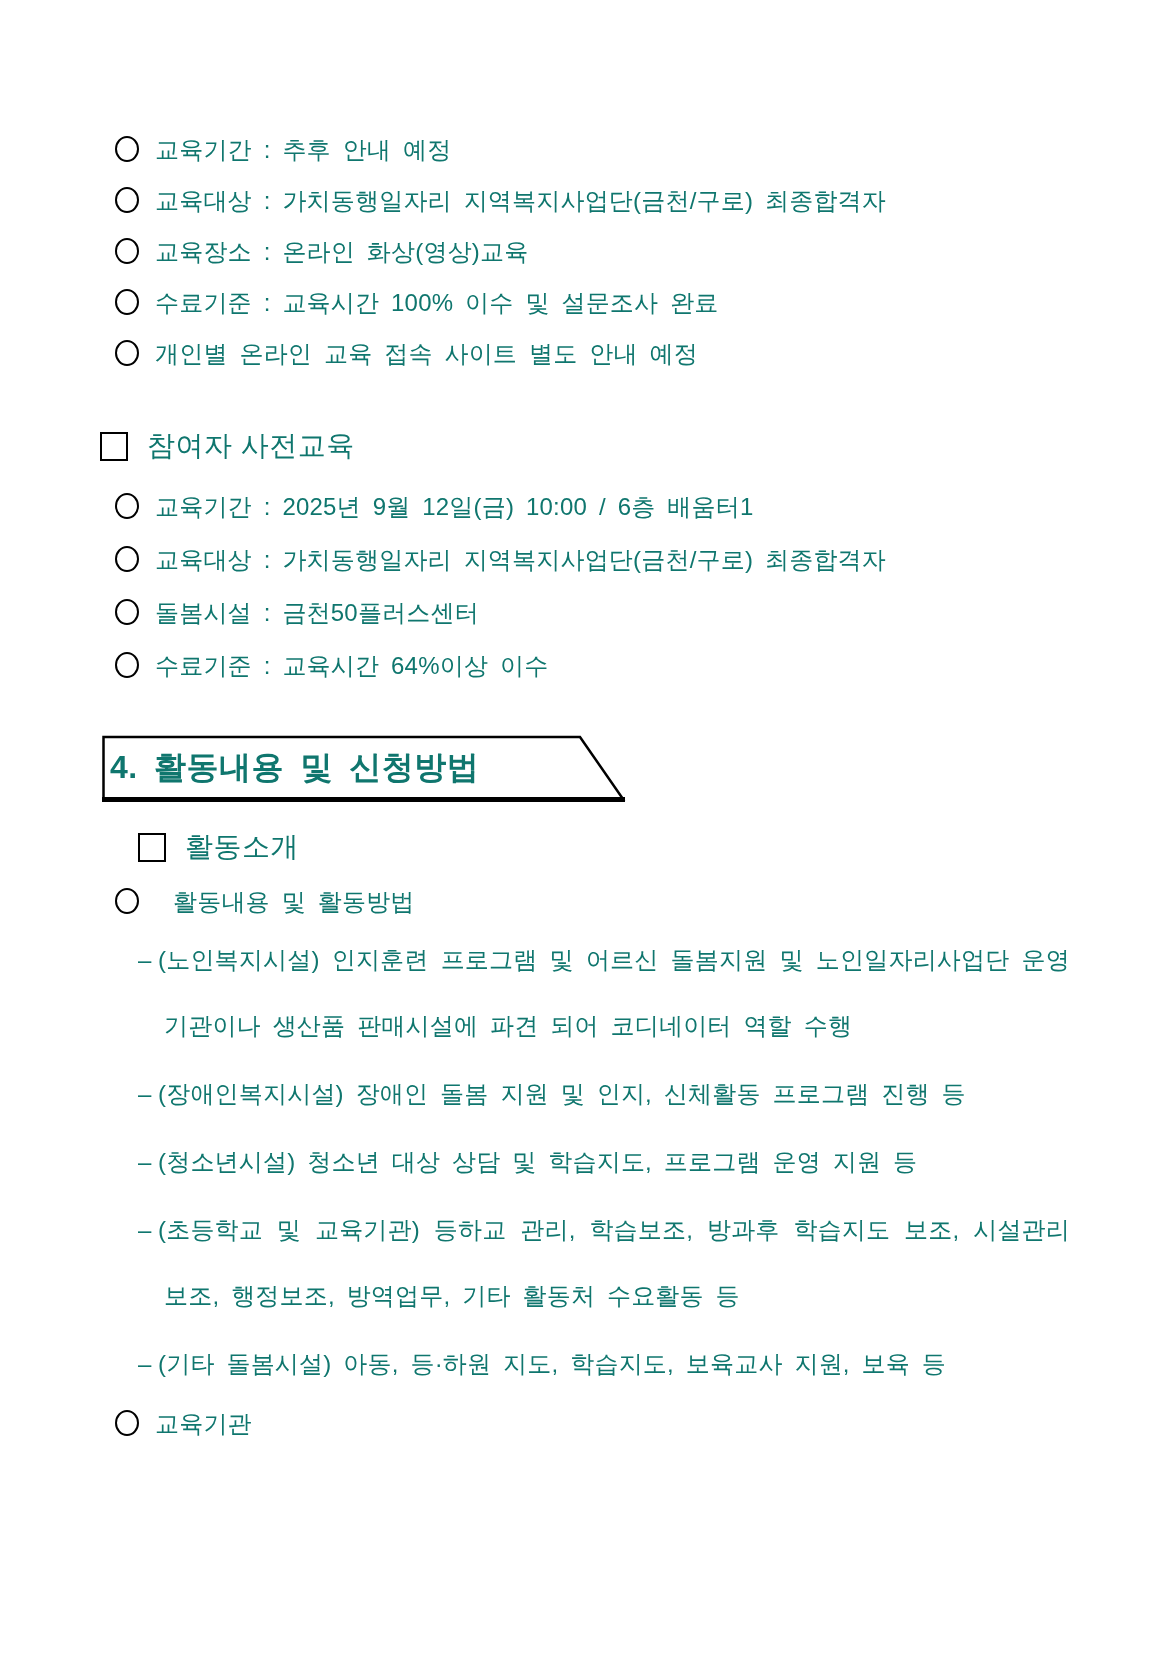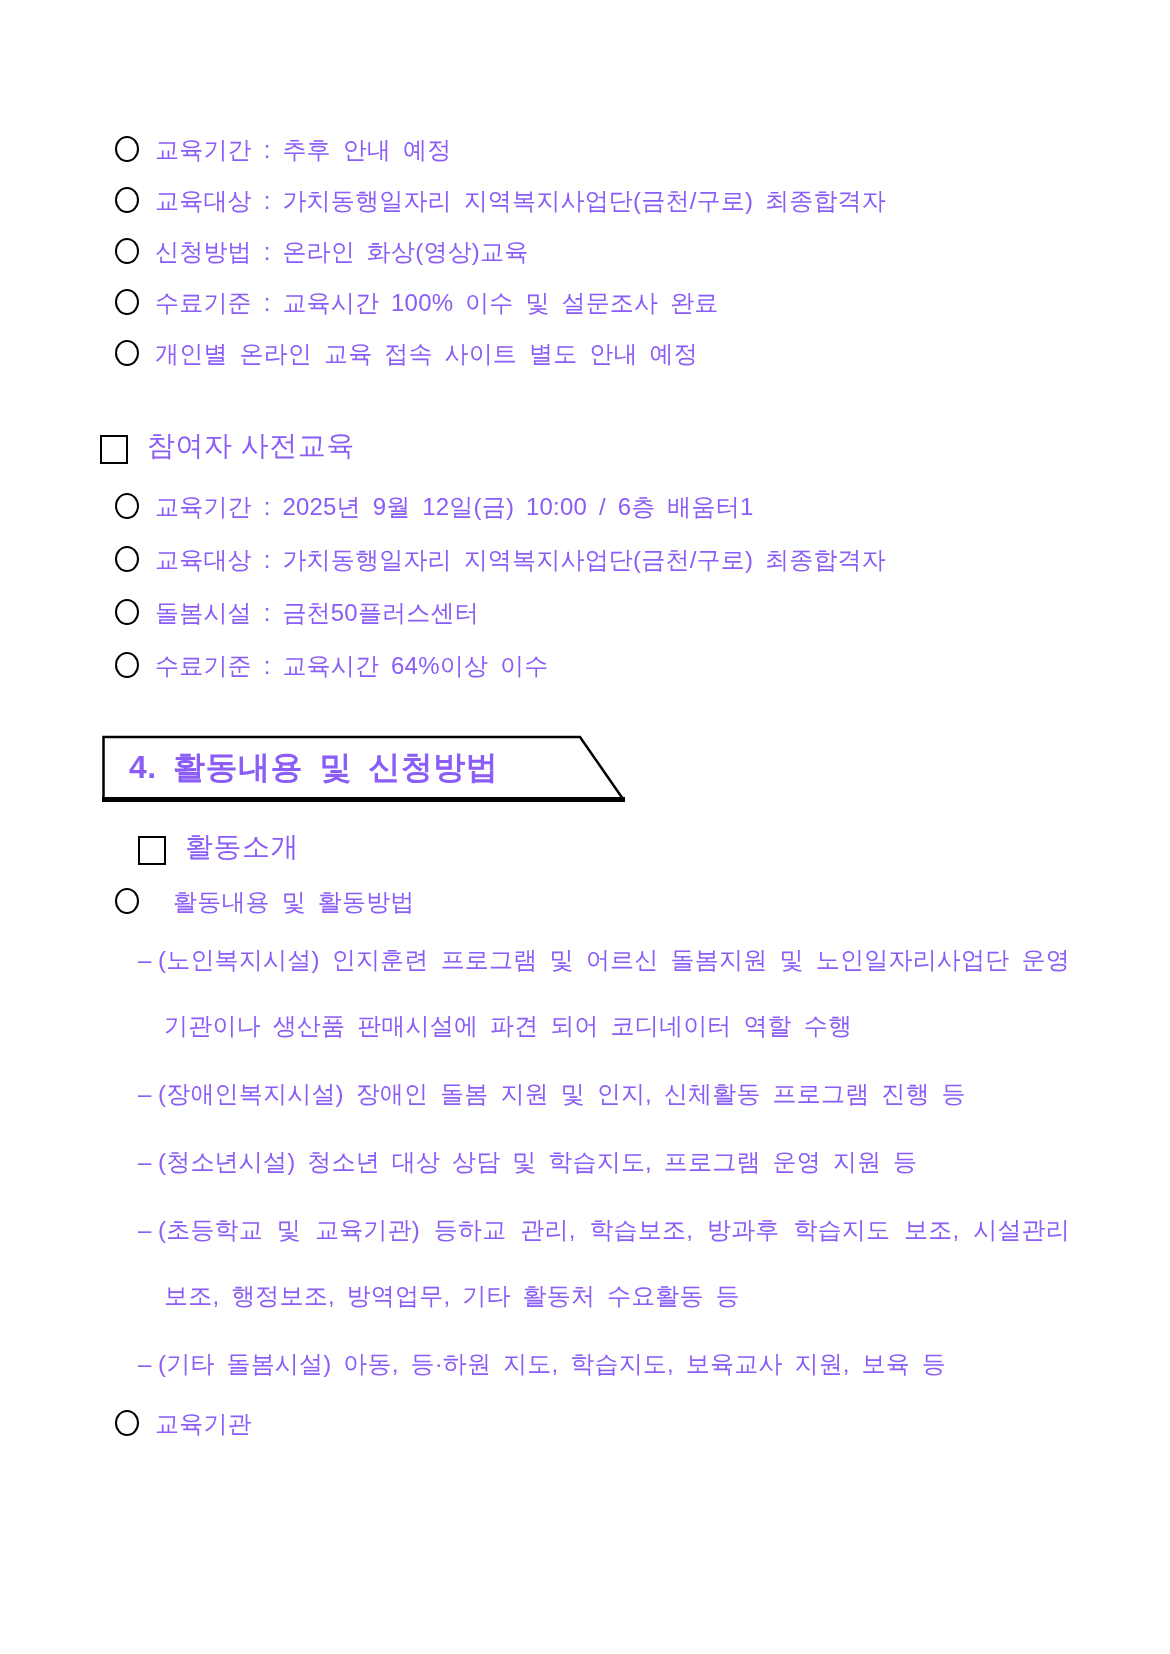--- a/index.html
+++ b/index.html
@@ -2,21 +2,21 @@
 <html><head>
 <meta charset="utf-8">
 <style>
   html, body { margin: 0; padding: 0; background: #e8e8e8; }
   .page {
     position: relative;
     width: 1170px;
     height: 1654px;
     margin: 0 auto;
     background: #ffffff;
-    color: #8b5cf6;
+    color: #0f766e;
     font-family: "Liberation Sans", "DejaVu Sans", sans-serif;
     overflow: hidden;
   }
   .content {
     box-sizing: border-box;
     padding: 135px 100px 0 100px;
   }
   
   .o-item {
     display: flex;
@@ -34,21 +34,21 @@
     width: 24px;
     height: 26px;
     border: 2px solid #000;
     border-radius: 50%;
     margin-top: 1px;
   }
   .s2 { margin-bottom: 23px; }
   
   .h-item {
     display: flex;
-    align-items: flex-end;
+    align-items: flex-start;
     column-gap: 19px;
     font-size: 28px;
     line-height: 36px;
     margin: 0;
     letter-spacing: 0.5px;
   }
   .h-square {
     box-sizing: border-box;
     flex: 0 0 auto;
     width: 28px;
@@ -73,21 +73,21 @@
   
   .banner {
     position: relative;
     width: 525px;
     height: 68px;
     margin: 54px 0 26px 2px;
   }
   .banner svg { position: absolute; left: 0; top: 0; }
   .banner-text {
     position: absolute;
-    left: 27px;
+    left: 8px;
     top: 50%;
     transform: translateY(-52%);
     font-size: 32px;
     font-weight: 800;
     word-spacing: 7px;
     letter-spacing: 0.5px;
     white-space: nowrap;
   }
   .sub-first { margin-bottom: 10px; gap: 34px; }
   .sub-last  { margin-top: 12px; }
@@ -101,21 +101,21 @@
     <div class="o-item">
       <span class="o-circle"></span>
       <span>교육기간 : 추후 안내 예정</span>
     </div>
     <div class="o-item">
       <span class="o-circle"></span>
       <span>교육대상 : 가치동행일자리 지역복지사업단(금천/구로) 최종합격자</span>
     </div>
     <div class="o-item">
       <span class="o-circle"></span>
-      <span>신청방법 : 온라인 화상(영상)교육</span>
+      <span>교육장소 : 온라인 화상(영상)교육</span>
     </div>
     <div class="o-item">
       <span class="o-circle"></span>
       <span>수료기준 : 교육시간 100% 이수 및 설문조사 완료</span>
     </div>
     <div class="o-item">
       <span class="o-circle"></span>
       <span>개인별 온라인 교육 접속 사이트 별도 안내 예정</span>
     </div>
 

